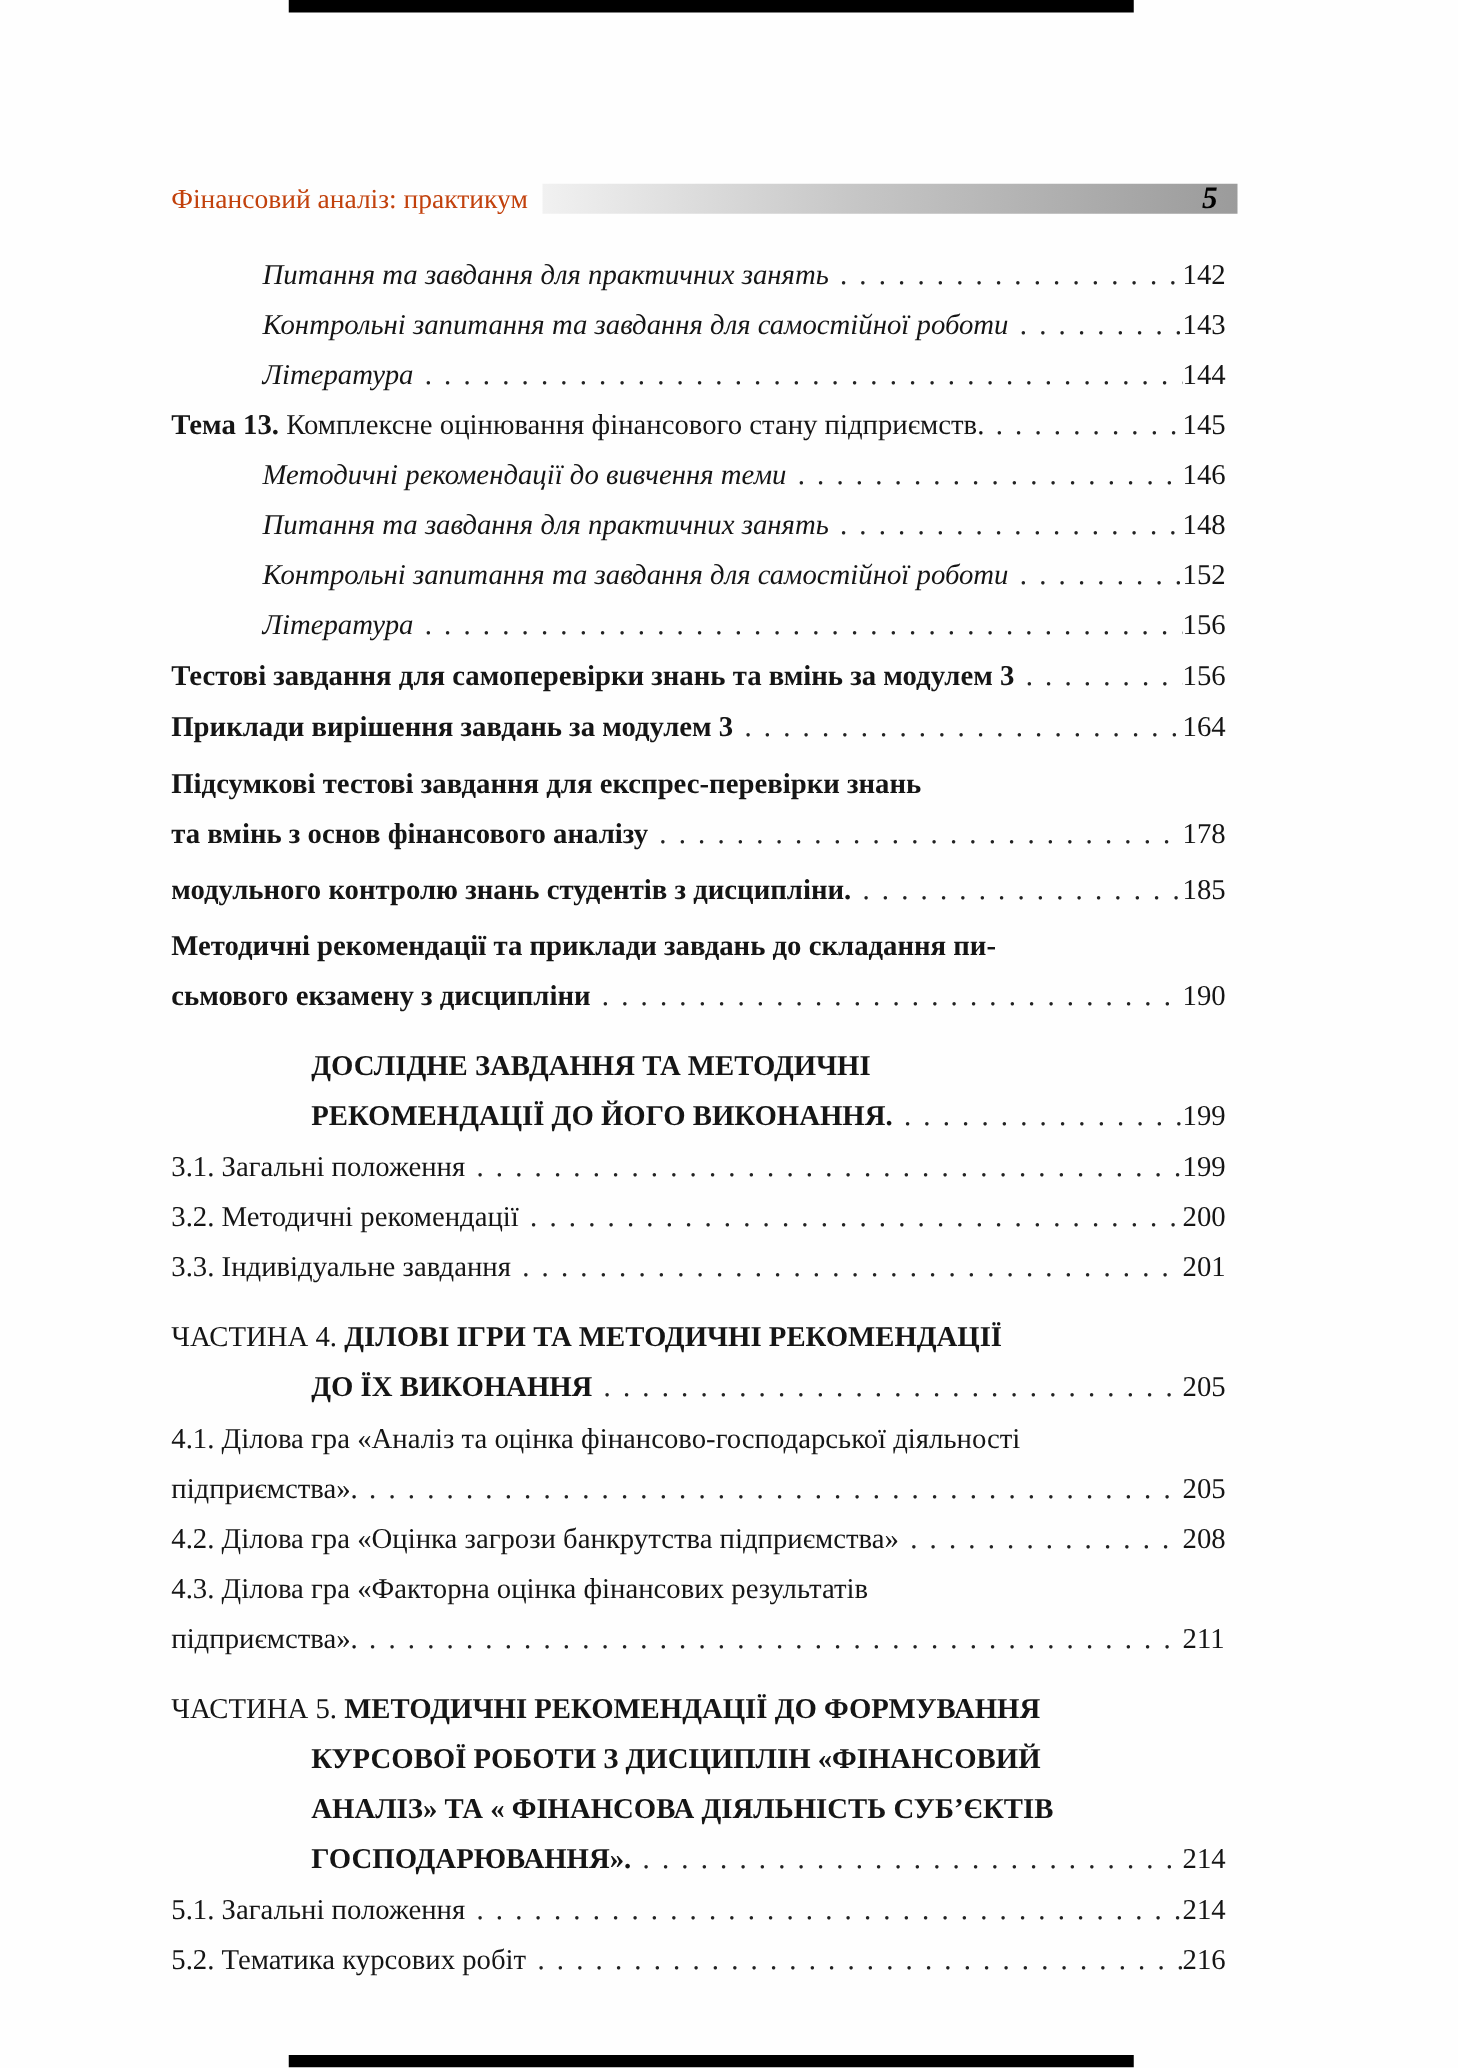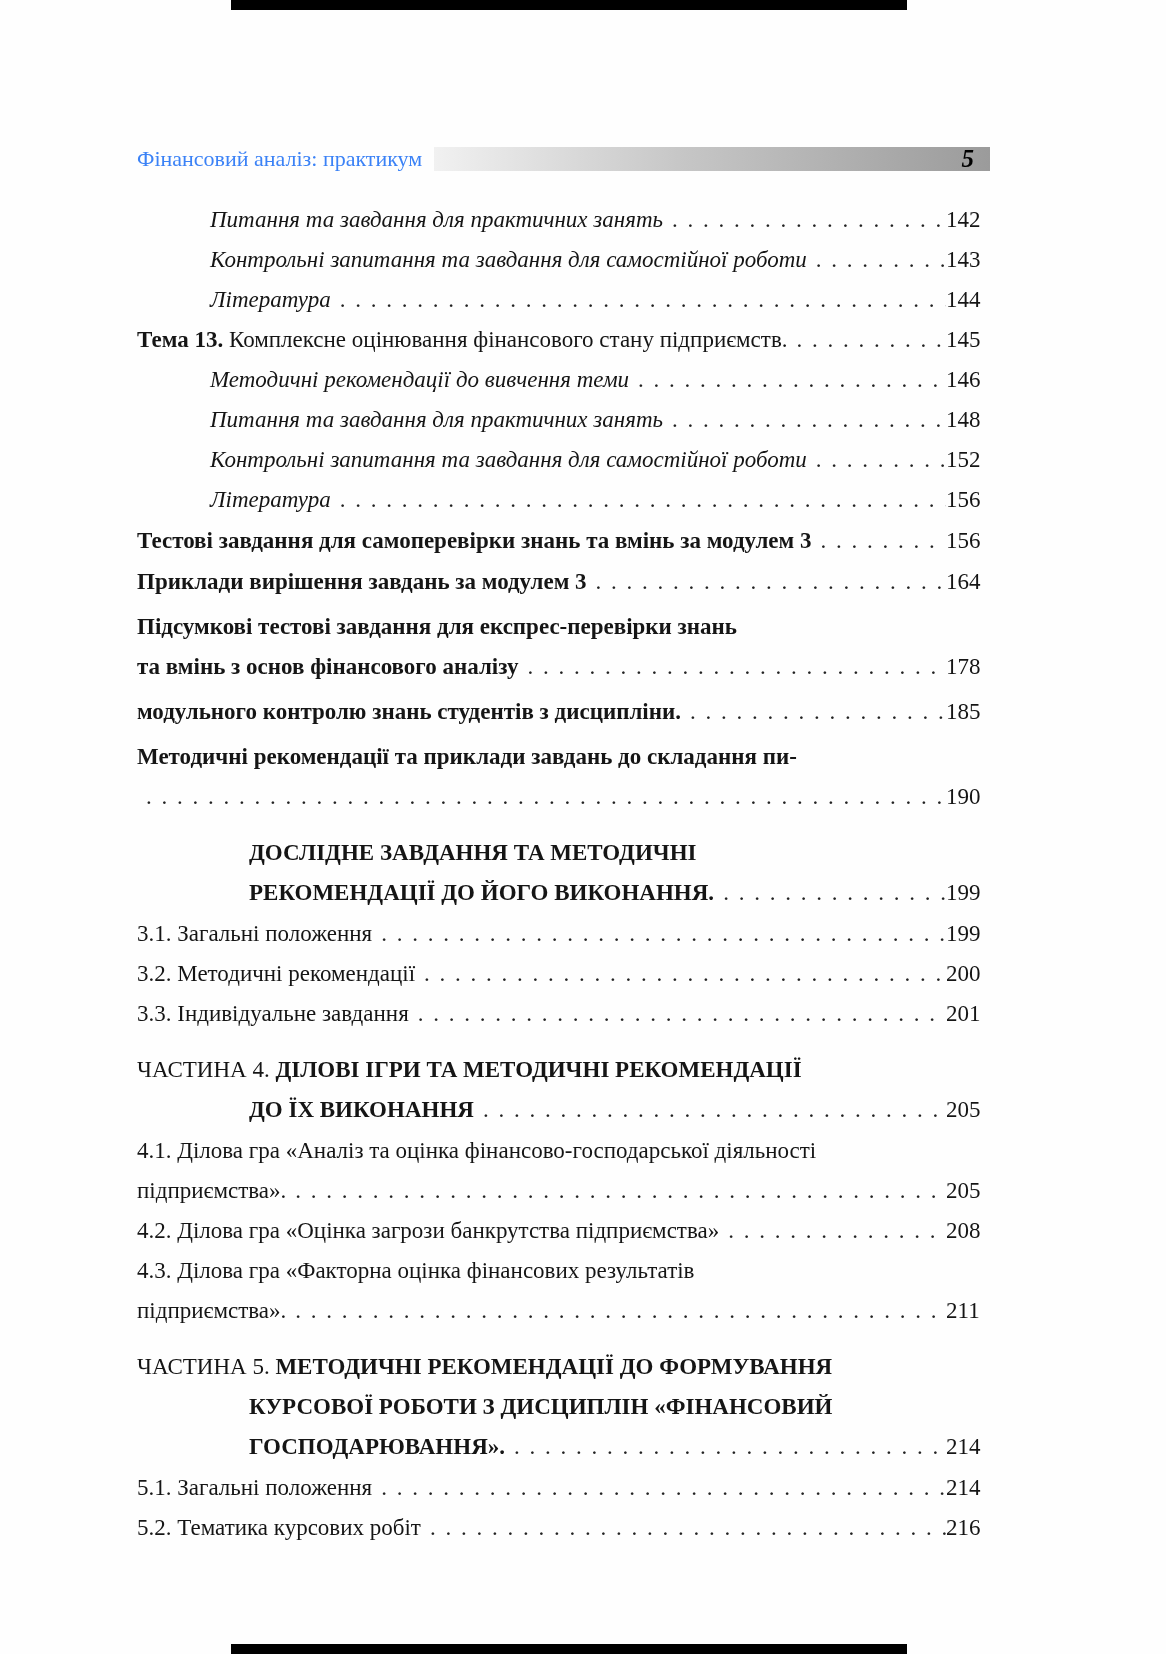--- a/index.html
+++ b/index.html
@@ -34,21 +34,21 @@
     left: 137px;
     right: 176px;
     height: 26px;
     display: flex;
     align-items: center;
   }
   .running-title {
     font-size: 22px;
     white-space: nowrap;
     padding-right: 12px;
-    color: #3b82f6;
+    color: #c2410c;
   }
   .header-bar {
     flex: 1 1 auto;
     height: 24px;
     background: linear-gradient(to right, #f1f1f1 0%, #c6c6c6 45%, #9b9b9b 100%);
     display: flex;
     align-items: center;
     justify-content: flex-end;
   }
   .folio {
@@ -203,20 +203,21 @@
           <span class="txt"><span class="b">модульного контролю знань студентів з дисципліни.</span></span>
           <span class="leader">. . . . . . . . . . . . . . . . . . . . . . . . . . . . . . . . . . . . . . . . . . . . . . . . . . . . . . . . . . . . . . . . . . . . . . . . . . . . . . . . . . . . . . . . . . </span>
           <span class="pg">185</span>
         </div>
       </div>
       <div class="entry sp-md">
         <div class="line ind-0">
           <span class="txt"><span class="b">Методичні рекомендації та приклади завдань до складання пи-</span></span>
         </div>
         <div class="line ind-0">
+          <span class="txt"><span class="b">сьмового екзамену з дисципліни</span></span>
           <span class="leader">. . . . . . . . . . . . . . . . . . . . . . . . . . . . . . . . . . . . . . . . . . . . . . . . . . . . . . . . . . . . . . . . . . . . . . . . . . . . . . . . . . . . . . . . . . </span>
           <span class="pg">190</span>
         </div>
       </div>
       <div class="entry sp-lg">
         <div class="line ind-2">
           <span class="txt"><span class="b">ДОСЛІДНЕ ЗАВДАННЯ ТА МЕТОДИЧНІ</span></span>
         </div>
         <div class="line ind-2">
           <span class="txt"><span class="b">РЕКОМЕНДАЦІЇ ДО ЙОГО ВИКОНАННЯ.</span></span>
@@ -283,20 +284,23 @@
         </div>
       </div>
       <div class="entry sp-lg">
         <div class="line ind-0">
           <span class="txt"><span>ЧАСТИНА 5. </span><span class="b">МЕТОДИЧНІ РЕКОМЕНДАЦІЇ ДО ФОРМУВАННЯ</span></span>
         </div>
         <div class="line ind-2">
           <span class="txt"><span class="b">КУРСОВОЇ РОБОТИ З ДИСЦИПЛІН «ФІНАНСОВИЙ</span></span>
         </div>
         <div class="line ind-2">
+          <span class="txt"><span class="b">АНАЛІЗ» ТА « ФІНАНСОВА ДІЯЛЬНІСТЬ СУБ’ЄКТІВ</span></span>
+        </div>
+        <div class="line ind-2">
           <span class="txt"><span class="b">ГОСПОДАРЮВАННЯ».</span></span>
           <span class="leader">. . . . . . . . . . . . . . . . . . . . . . . . . . . . . . . . . . . . . . . . . . . . . . . . . . . . . . . . . . . . . . . . . . . . . . . . . . . . . . . . . . . . . . . . . . </span>
           <span class="pg">214</span>
         </div>
       </div>
       <div class="entry sp-sm">
         <div class="line ind-0">
           <span class="txt"><span>5.1. Загальні положення</span></span>
           <span class="leader">. . . . . . . . . . . . . . . . . . . . . . . . . . . . . . . . . . . . . . . . . . . . . . . . . . . . . . . . . . . . . . . . . . . . . . . . . . . . . . . . . . . . . . . . . . </span>
           <span class="pg">214</span>

